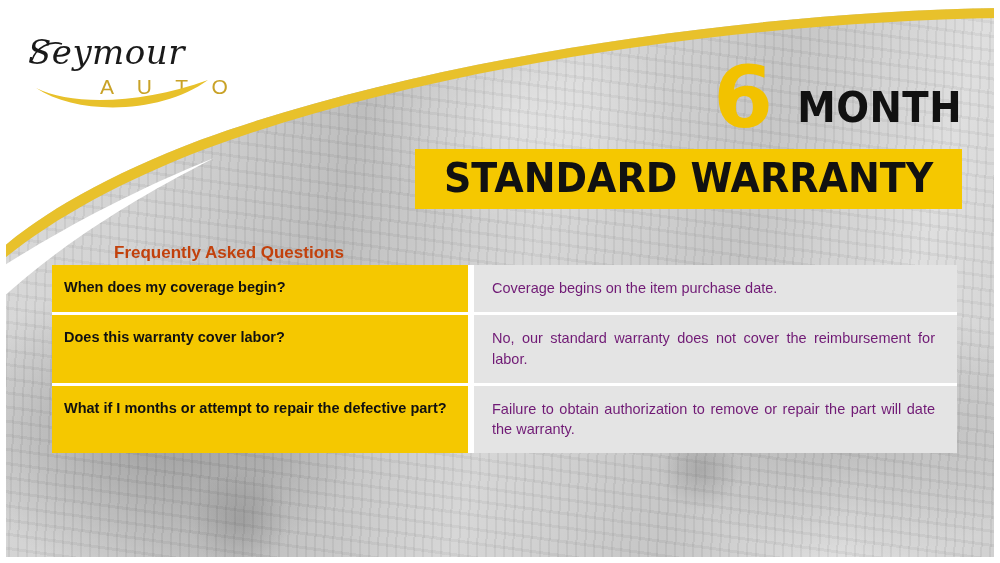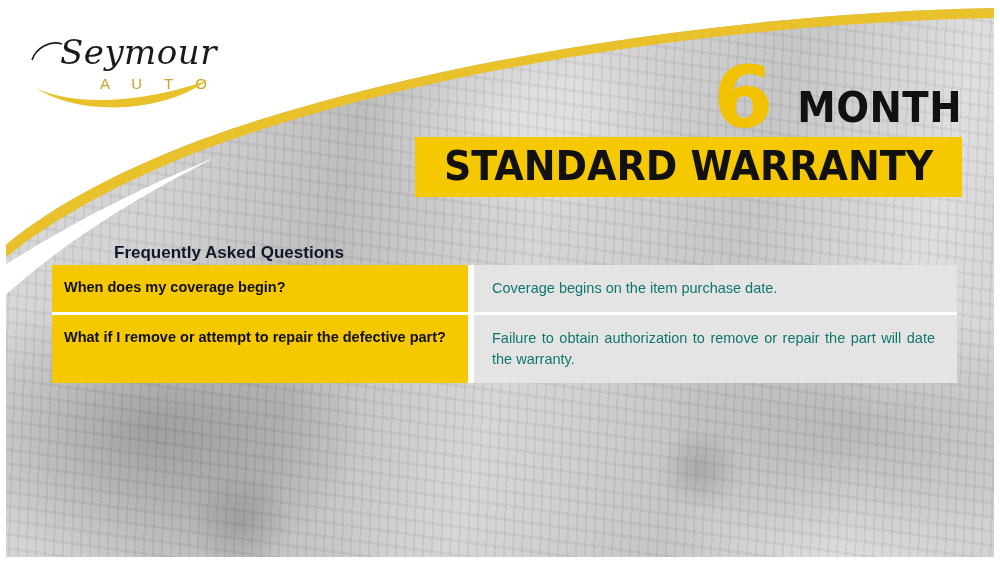--- a/index.html
+++ b/index.html
@@ -68,28 +68,27 @@
   }
   .logo-word {
     position: absolute;
     left: 6px;
     top: 14px;
     font-family: "DejaVu Serif", serif;
     font-style: italic;
     font-size: 34px;
     color: #1a1a1a;
     letter-spacing: 0.5px;
-    margin-left: 32px;
   }
   .logo-sub {
     position: absolute;
     left: 78px;
     top: 57px;
     font-family: "Liberation Sans", sans-serif;
-    font-size: 15px;
+    font-size: 21px;
     letter-spacing: 9px;
     color: #c9a227;
     font-weight: 400;
   }
 
   
   .headline {
     position: absolute;
     right: 38px;
     top: 62px;
@@ -114,21 +113,21 @@
     font-weight: bold;
     font-size: 42px;
     line-height: 1;
     color: #111111;
     letter-spacing: 0.5px;
     transform: scaleX(0.92);
     transform-origin: right bottom;
     padding-bottom: 4px;
   }
   .hl-banner {
-    margin-top: 4px;
+    margin-top: 16px;
     background: #f5c800;
     padding: 9px 16px 11px 16px;
     display: inline-block;
   }
   .hl-banner-text {
     font-family: "DejaVu Sans", sans-serif;
     font-weight: bold;
     font-size: 40px;
     line-height: 1;
     color: #111111;
@@ -140,21 +139,21 @@
   }
 
   
   .faq-title {
     position: absolute;
     left: 114px;
     top: 243px;
     font-family: "Liberation Sans", sans-serif;
     font-weight: bold;
     font-size: 17px;
-    color: #0f172a;
+    color: #c2410c;
   }
   .faq-table {
     position: absolute;
     left: 52px;
     top: 265px;
     width: 905px;
     border-collapse: separate;
     border-spacing: 0;
   }
   .faq-table tr { }
@@ -167,21 +166,21 @@
     width: 390px;
     background: #f5c800;
     color: #111111;
     font-weight: bold;
     font-size: 14.5px;
     line-height: 1.35;
     border-right: 6px solid #ffffff;
   }
   .faq-a {
     background: #e4e4e4;
-    color: #0f766e;
+    color: #701a75;
     font-size: 14.5px;
     line-height: 1.4;
     text-align: justify;
     padding-left: 18px;
     padding-right: 22px;
     margin-left: 16px;
   }
   .faq-table tr:last-child .faq-q,
   .faq-table tr:last-child .faq-a { border-bottom: none; }
 </style>
@@ -228,19 +227,23 @@
 
   <div class="faq-title">Frequently Asked Questions</div>
 
   <table class="faq-table">
     <tbody>
       <tr>
         <td class="faq-q">When does my coverage begin?</td>
         <td class="faq-a">Coverage begins on the item purchase date.</td>
       </tr>
       <tr>
-        <td class="faq-q">What if I remove or attempt to repair the defective part?</td>
+        <td class="faq-q">Does this warranty cover labor?</td>
+        <td class="faq-a">No, our standard warranty does not cover the reimbursement for labor.</td>
+      </tr>
+      <tr>
+        <td class="faq-q">What if I months or attempt to repair the defective part?</td>
         <td class="faq-a">Failure to obtain authorization to remove or repair the part will date the warranty.</td>
       </tr>
     </tbody>
   </table>
 
 </div>
 
 </body></html>

